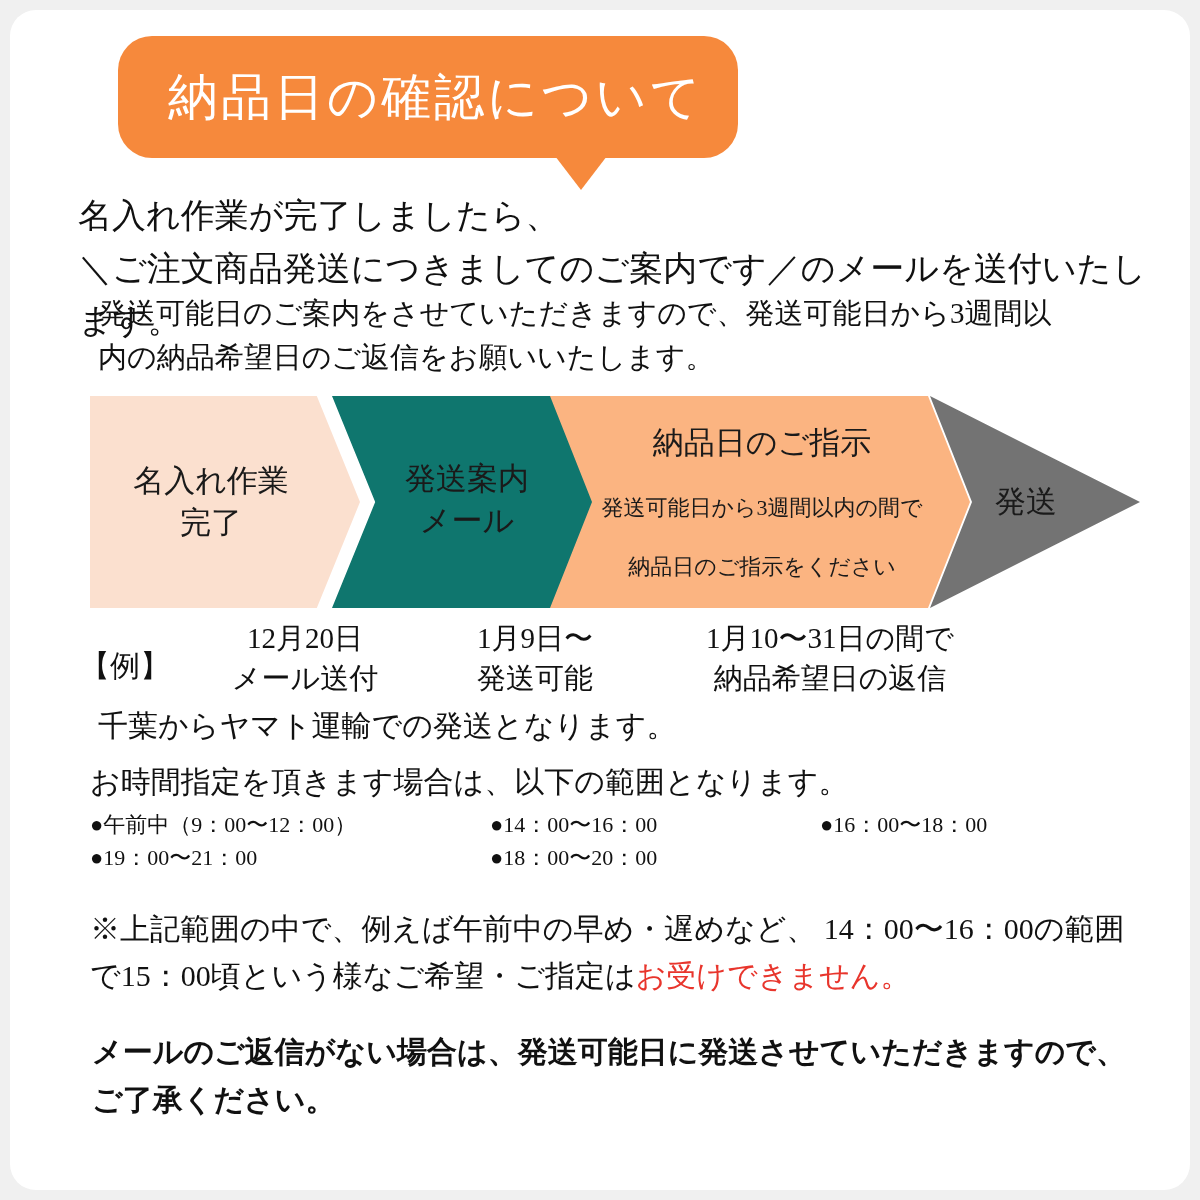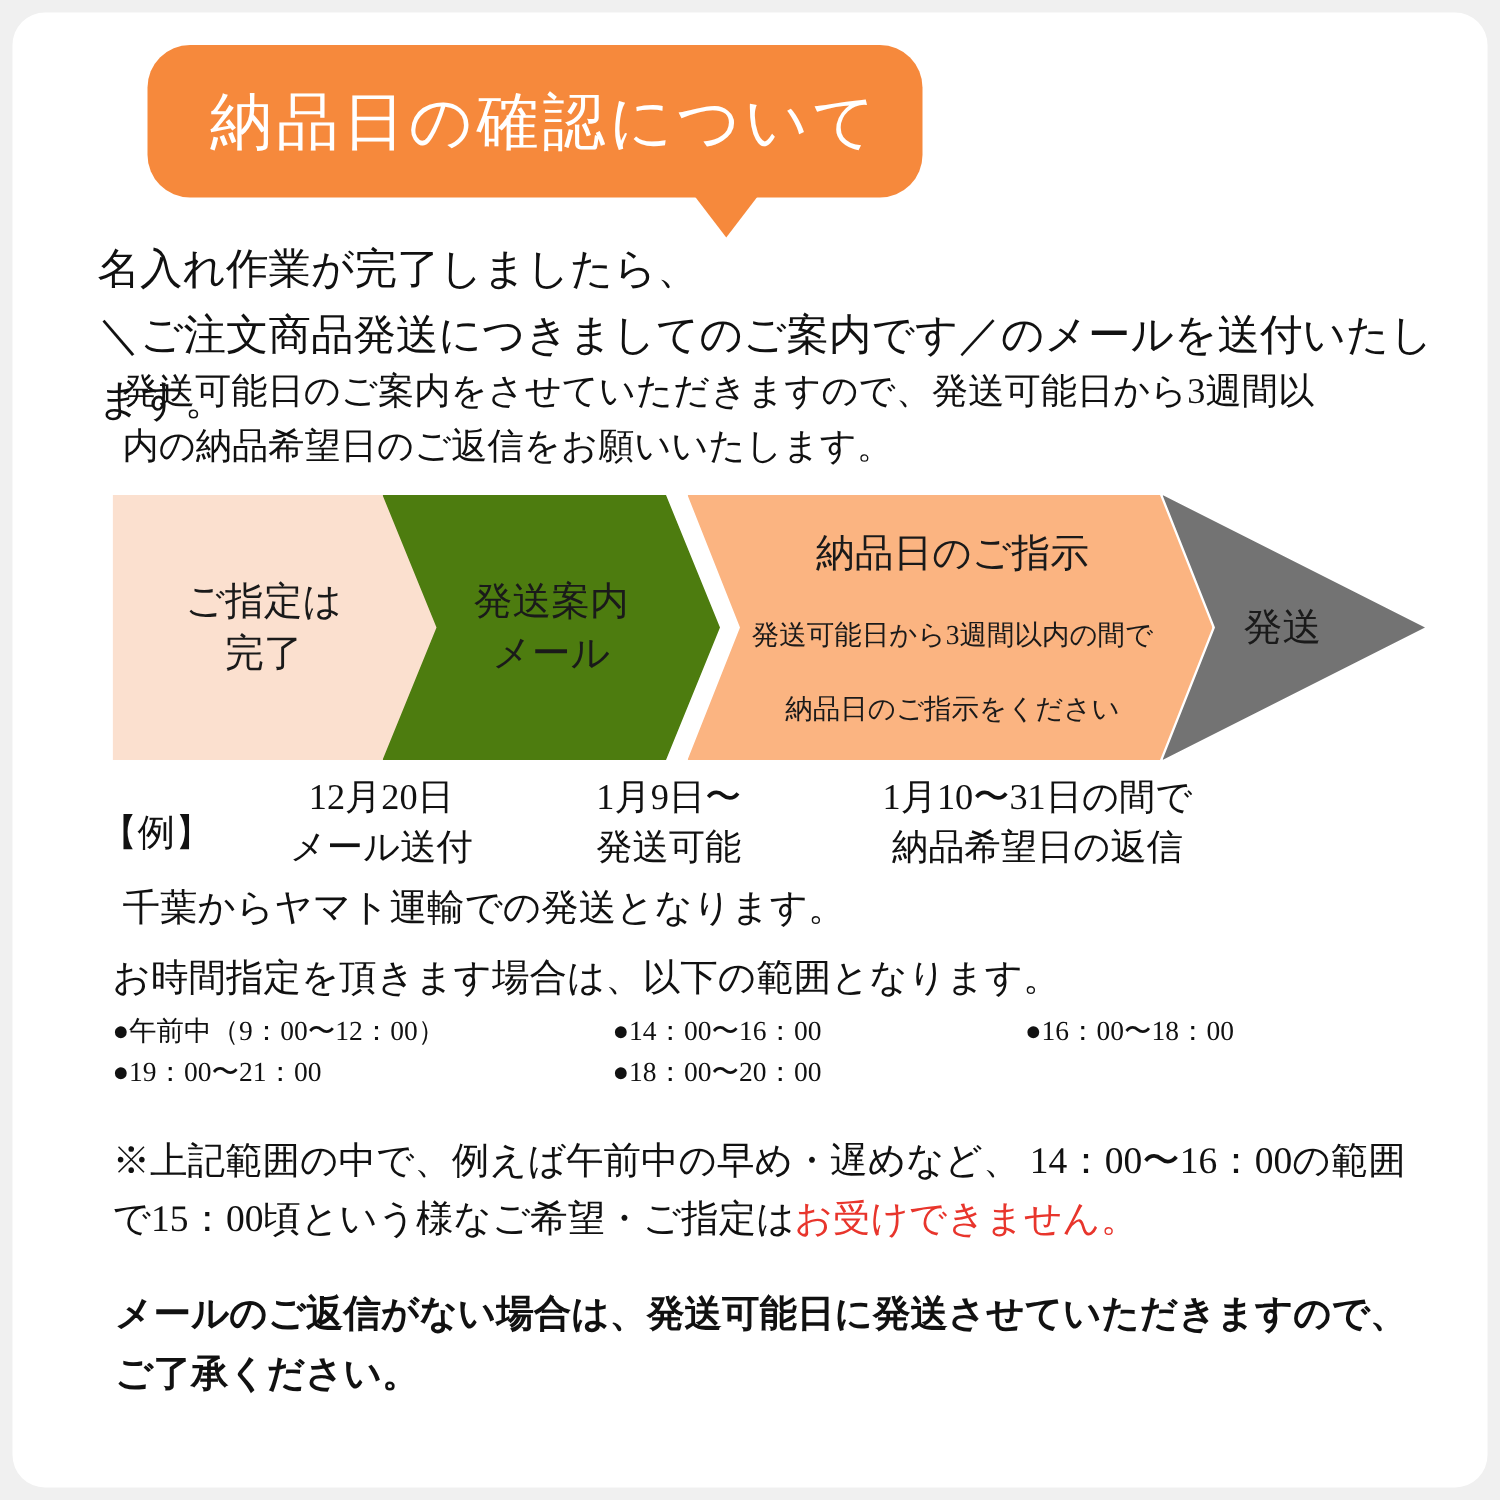--- a/index.html
+++ b/index.html
@@ -104,24 +104,24 @@
   .chev .l2 { font-size: 31px; line-height: 1.35; }
   .chev .note { font-size: 22px; line-height: 1.3; margin-top: 4px; }
 
   .chev1 {
     left: 0; width: 270px;
     background: #fbe0cf;
     clip-path: polygon(0 0, 84% 0, 100% 50%, 84% 100%, 0 100%);
     padding-right: 28px;
   }
   .chev2 {
-    left: 216px; width: 270px;
-    background: #4d7c0f;
+    left: 242px; width: 270px;
+    background: #0f766e;
     clip-path: polygon(0 0, 84% 0, 100% 50%, 84% 100%, 0 100%, 16% 50%);
-    padding-left: 26px; padding-right: 26px;
+    padding-left: 26px; padding-right: 26px; font-family: Liberation Mono, monospace;
   }
   .chev3 {
     left: 460px; width: 420px;
     background: #fbb481;
     clip-path: polygon(0 0, 90% 0, 100% 50%, 90% 100%, 0 100%, 10% 50%);
     padding-left: 34px; padding-right: 30px; gap: 26px;
   }
   .chev4 {
     left: 840px; width: 210px;
     background: #737373;
@@ -226,21 +226,21 @@
   </div>
 
   <div class="sub">
     <div>発送可能日のご案内をさせていただきますので、発送可能日から3週間以</div>
     <div>内の納品希望日のご返信をお願いいたします。</div>
   </div>
 
   <div class="flow">
 
     <div class="chev chev1">
-      <div class="l1">ご指定は</div>
+      <div class="l1">名入れ作業</div>
       <div class="l2">完了</div>
     </div>
 
     <div class="chev chev2">
       <div class="l1">発送案内</div>
       <div class="l2">メール</div>
     </div>
 
     <div class="chev chev3">
       <div class="l1">納品日のご指示</div>

